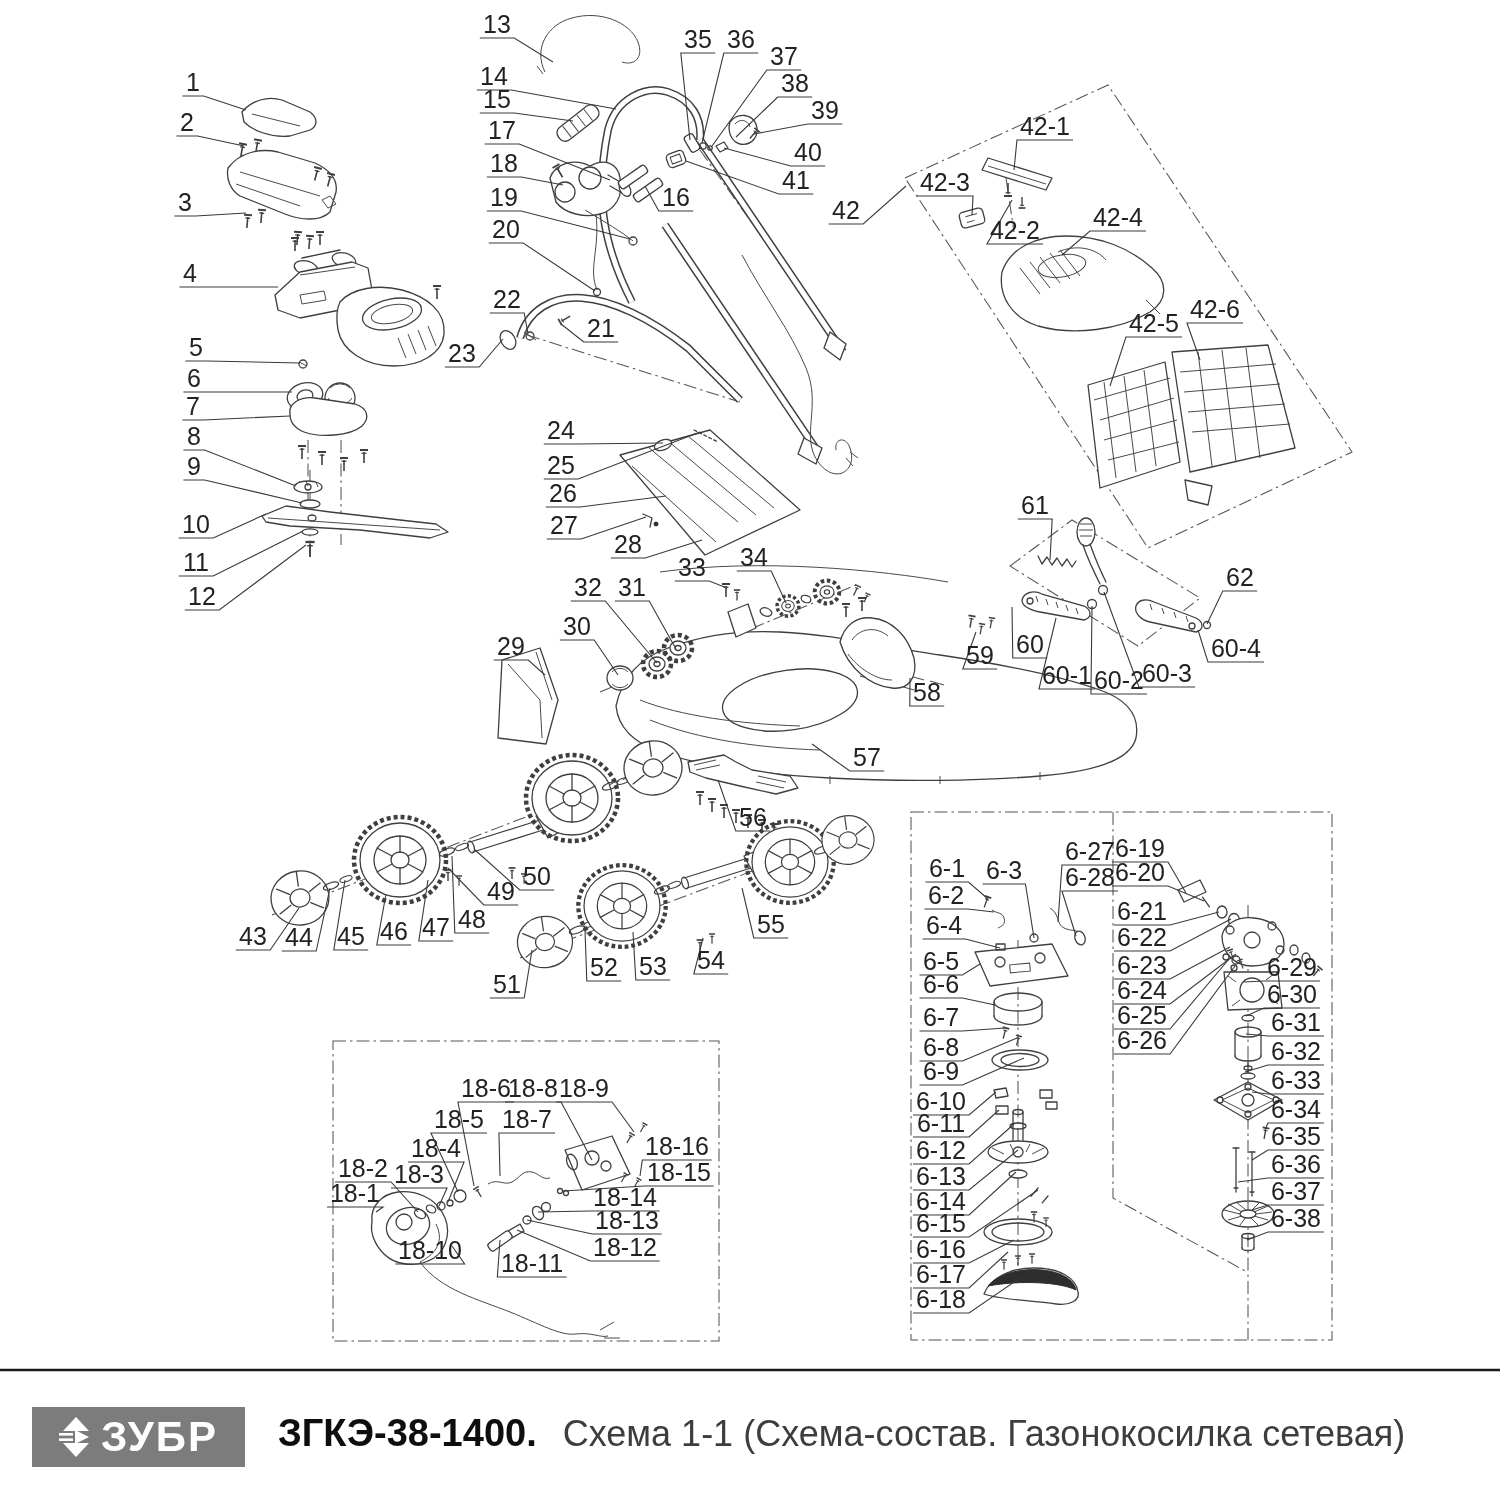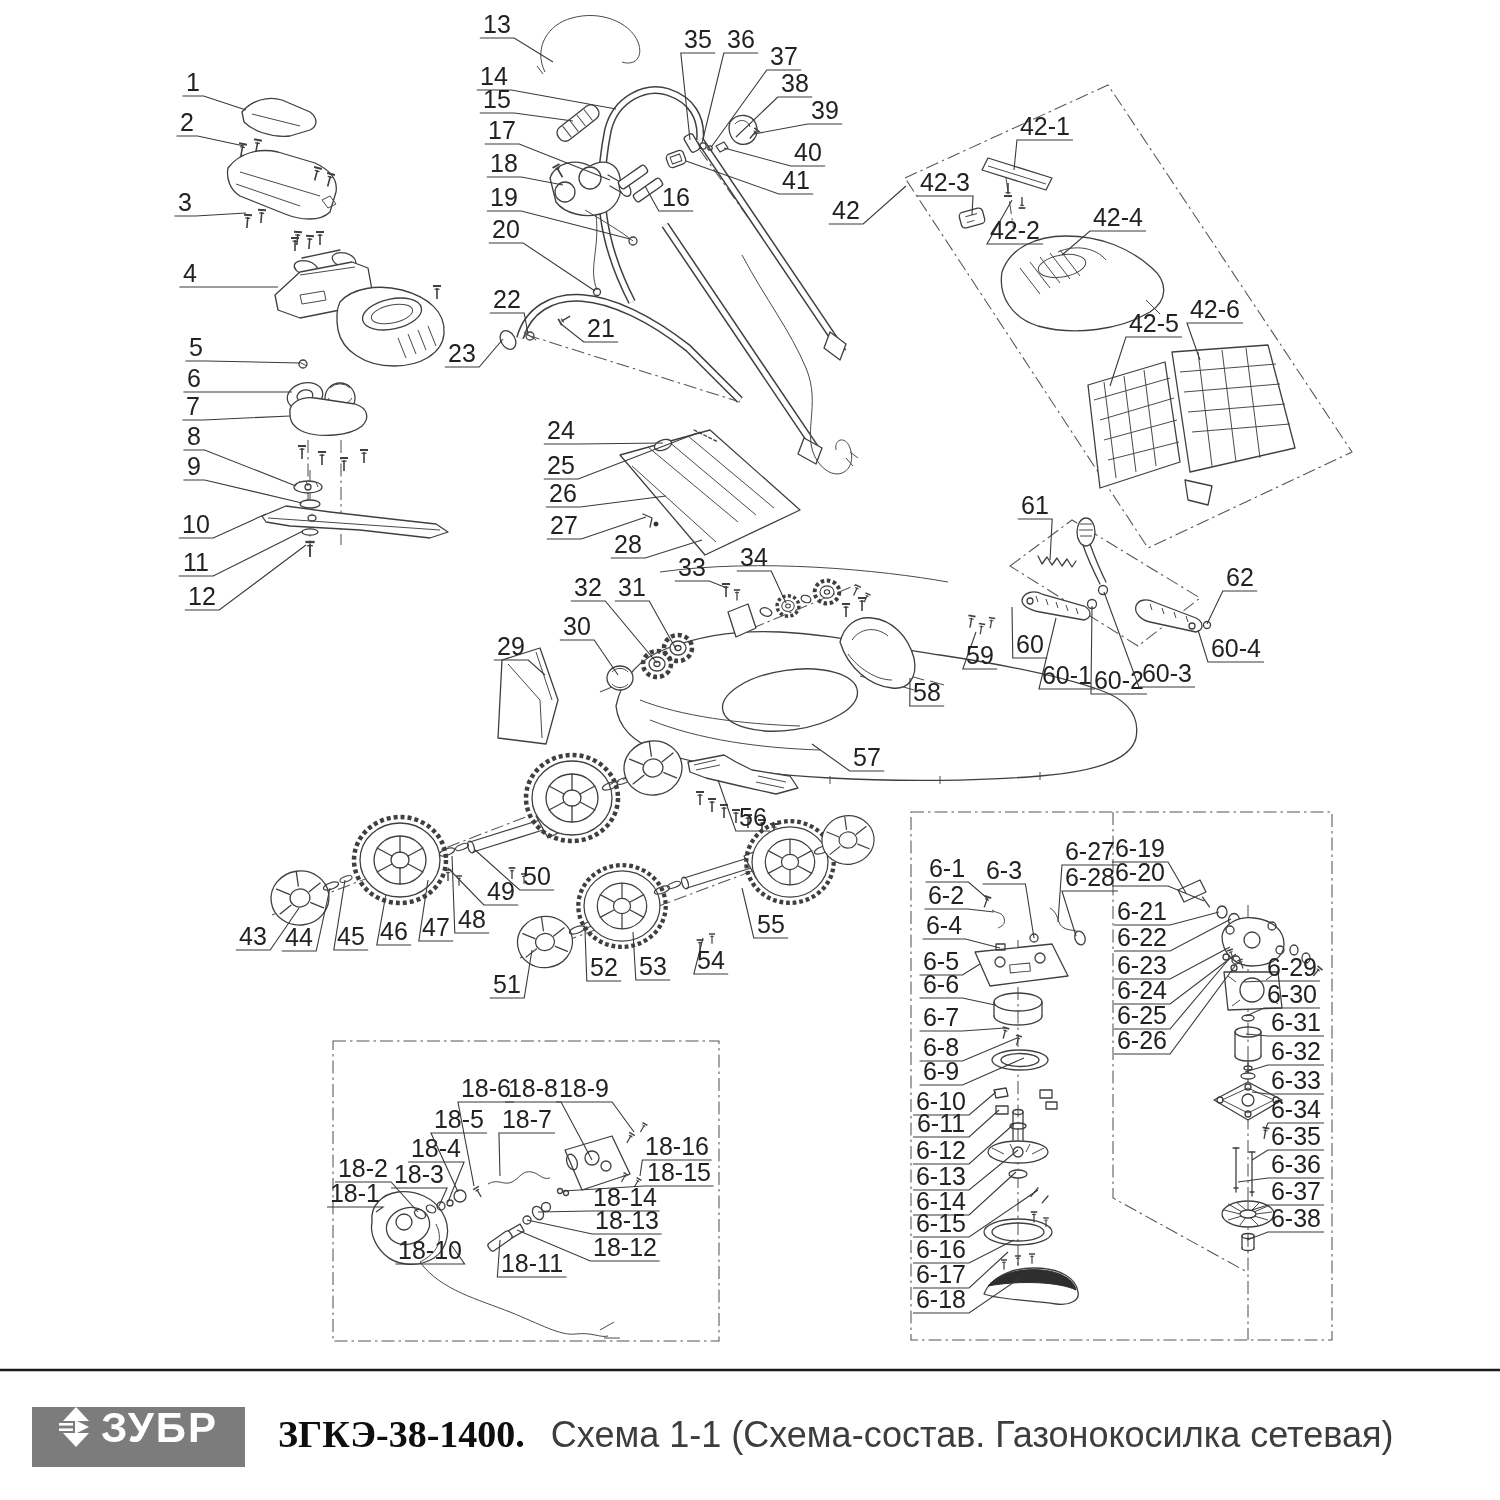--- a/index.html
+++ b/index.html
@@ -7,24 +7,24 @@
   svg.art{position:absolute;left:0;top:0;}
   svg text{font-family:"Liberation Sans",sans-serif;font-size:25px;fill:#222;}
   .ln{stroke:#3f3f3f;fill:none;stroke-width:1.3;stroke-linecap:round;stroke-linejoin:round;}
   .fw{stroke:#3f3f3f;fill:#ffffff;stroke-width:1.3;stroke-linejoin:round;}
   .dk{stroke:#2c2c2c;fill:#2e2e2e;stroke-width:1;}
   .dd{stroke:#555;fill:none;stroke-width:1.05;stroke-dasharray:13 4 2.5 4;}
   .thin{stroke:#4a4a4a;fill:none;stroke-width:1;}
   .tread{stroke:#3f3f3f;fill:none;stroke-width:4.5;stroke-dasharray:4 3;}
   .co{stroke:#3a3a3a;stroke-width:1.1;fill:none;}
   .footer{position:absolute;left:0;top:1398px;width:1500px;display:flex;align-items:center;}
-  .logo{position:absolute;left:32px;top:9px;width:213px;height:60px;background:#7c7c7c;display:flex;justify-content:center;gap:8px;}
+  .logo{position:absolute;left:32px;top:9px;width:213px;height:60px;background:#7c7c7c;display:flex;align-items:center;justify-content:center;gap:8px;}
   .logo-text{color:#fff;font-weight:bold;font-size:42px;letter-spacing:2px;line-height:1;}
   .titleblock{position:absolute;left:278px;top:14px;white-space:nowrap;}
-  .model{font-size:38px;font-weight:bold;color:#0e0e0e;font-family:Liberation Serif, serif;}
+  .model{font-size:38px;font-weight:bold;color:#0e0e0e;}
   .subtitle{font-size:36px;font-weight:400;color:#3d3d3d;margin-left:26px;}
 </style>
 </head>
 <body>
 
 <div class="stage">
 <svg class="art" width="1500" height="1500" viewBox="0 0 1500 1500">
   <defs>
     <g id="d-screw">
       <line x1="0" y1="2" x2="0" y2="13" stroke="#3f3f3f" stroke-width="1.6"></line>

